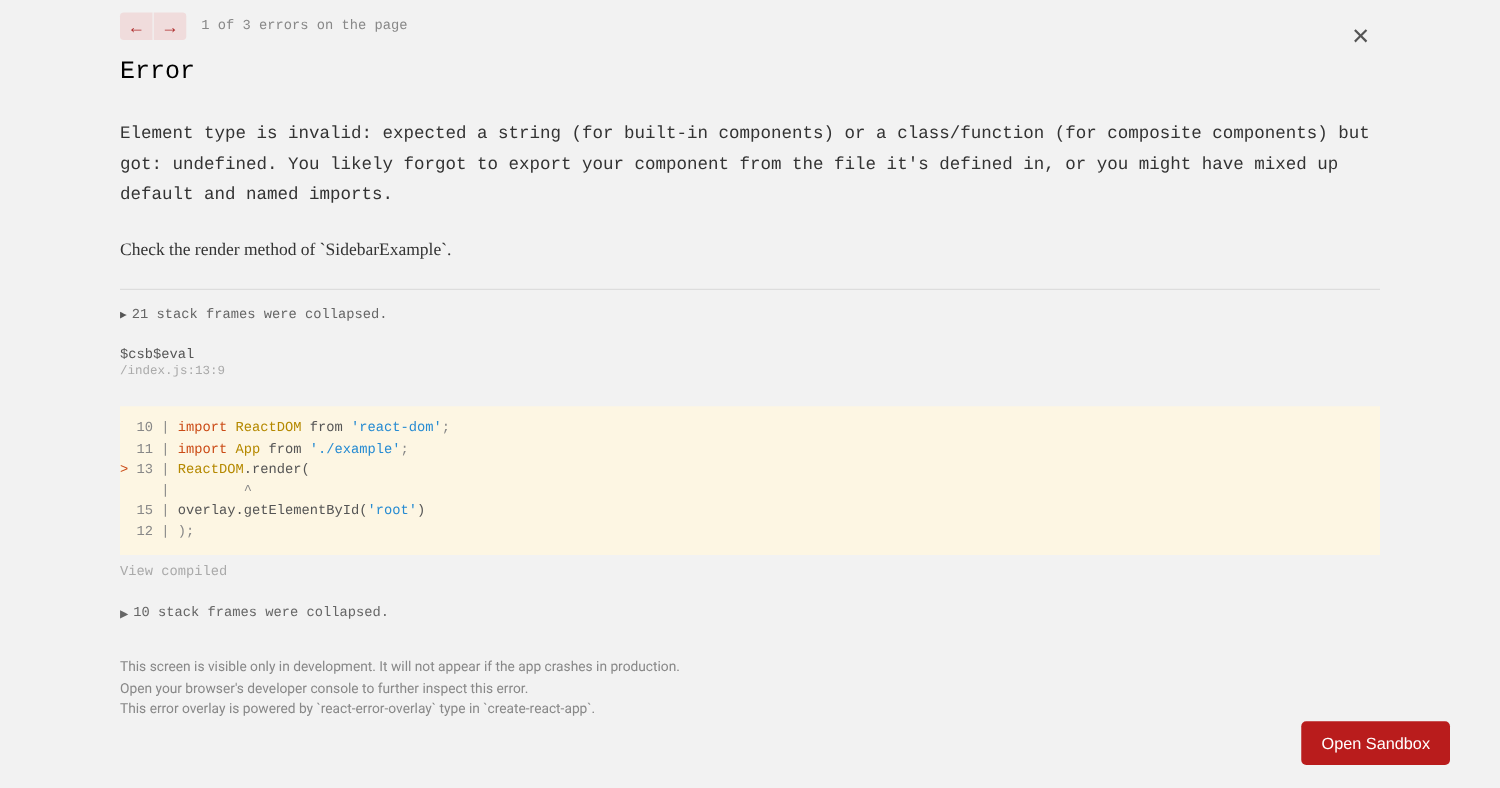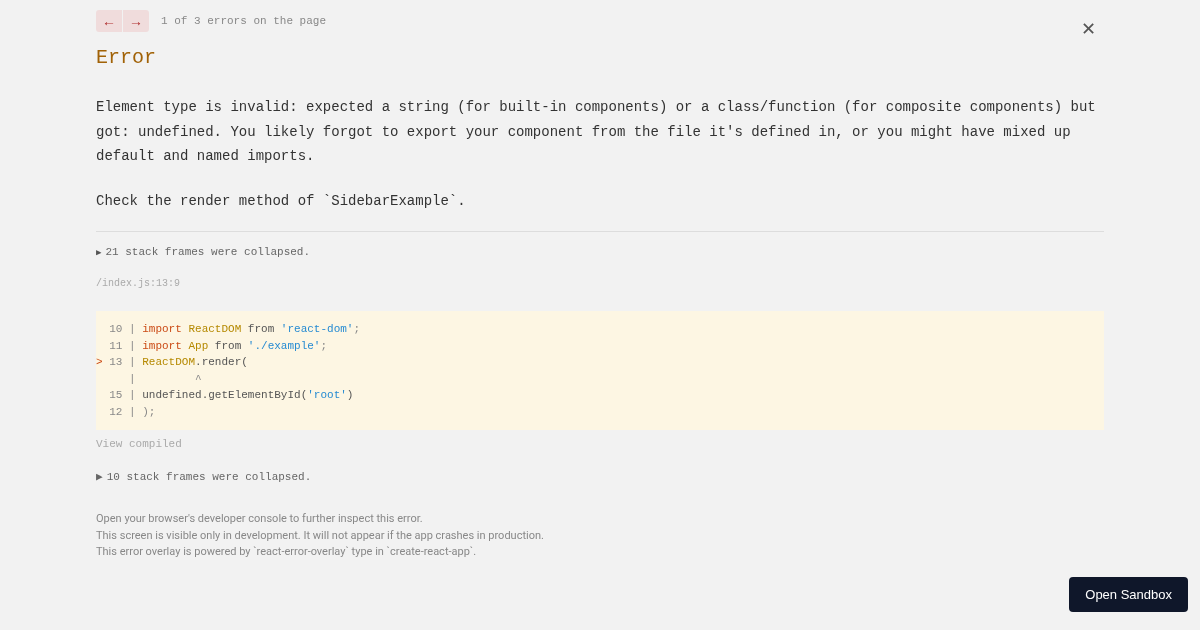--- a/index.html
+++ b/index.html
@@ -51,33 +51,33 @@
       color: #555;
       cursor: pointer;
       background: none;
       border: none;
       font-weight: 300;
     }
     .error-title {
       font-family: "SFMono-Regular", Consolas, "Liberation Mono", Menlo, monospace;
       font-size: 20px;
       font-weight: 400;
-      color: #a16207;
+      color: #000000;
       margin-bottom: 26px;
     }
     .error-message {
       font-family: "SFMono-Regular", Consolas, "Liberation Mono", Menlo, monospace;
       font-size: 14px;
       line-height: 1.75;
       color: #333;
       margin-bottom: 20px;
       white-space: pre-wrap;
     }
     .error-check {
-      font-family: Liberation Mono, monospace;
+      font-family: Liberation Serif, serif;
       font-size: 14px;
       line-height: 1.75;
       color: #333;
       margin-bottom: 18px;
     }
     .divider {
       border: none;
       border-top: 1px solid #ddd;
       margin-bottom: 14px;
     }
@@ -143,22 +143,22 @@
       gap: 4px;
     }
     .footer-text {
       font-size: 11px;
       color: #888;
       line-height: 1.5;
     }
     .open-sandbox {
       position: absolute;
       bottom: 18px;
-      right: 12px;
-      background: #0f172a;
+      right: 40px;
+      background: #b91c1c;
       color: #fff;
       border: none;
       padding: 10px 16px;
       font-size: 13px;
       border-radius: 4px;
       cursor: pointer;
     }
   </style>
 </head>
 <body>
@@ -182,38 +182,39 @@
 
   <p class="error-check">Check the render method of `SidebarExample`.</p>
 
   <hr class="divider">
 
   <div class="collapsed-frames">
     <span class="arrow">▶</span>
     <span>21 stack frames were collapsed.</span>
   </div>
 
+  <div class="frame-header">$csb$eval</div>
   <div class="frame-location">/index.js:13:9</div>
 
   <div class="code-block">
     <div class="code-line"><span class="line-num">  10 | </span><span class="kw">import</span><span> </span><span class="type">ReactDOM</span><span> from </span><span class="str">'react-dom'</span><span class="punc">;</span></div>
     <div class="code-line"><span class="line-num">  11 | </span><span class="kw">import</span><span> </span><span class="type">App</span><span> from </span><span class="str">'./example'</span><span class="punc">;</span></div>
     <div class="code-line highlight-line"><span class="marker">&gt; </span><span class="line-num">13 | </span><span class="type">ReactDOM</span><span>.render(</span></div>
     <div class="code-line caret-line"><span>     |         ^</span></div>
-    <div class="code-line"><span class="line-num">  15 | </span><span>undefined.getElementById(</span><span class="str">'root'</span><span>)</span></div>
+    <div class="code-line"><span class="line-num">  15 | </span><span>overlay.getElementById(</span><span class="str">'root'</span><span>)</span></div>
     <div class="code-line"><span class="line-num">  12 | </span><span class="punc">);</span></div>
   </div>
 
   <div class="view-compiled">View compiled</div>
 
   <div class="collapsed-frames-2">
     <span class="arrow">▶</span>
     <span>10 stack frames were collapsed.</span>
   </div>
 
   <div class="footer-text">
+    <div>This screen is visible only in development. It will not appear if the app crashes in production.</div>
     <div>Open your browser's developer console to further inspect this error.</div>
-    <div>This screen is visible only in development. It will not appear if the app crashes in production.</div>
     <div>This error overlay is powered by `react-error-overlay` type in `create-react-app`.</div>
   </div>
 </div>
 
 <button class="open-sandbox">Open Sandbox</button>
 
 </body></html>

